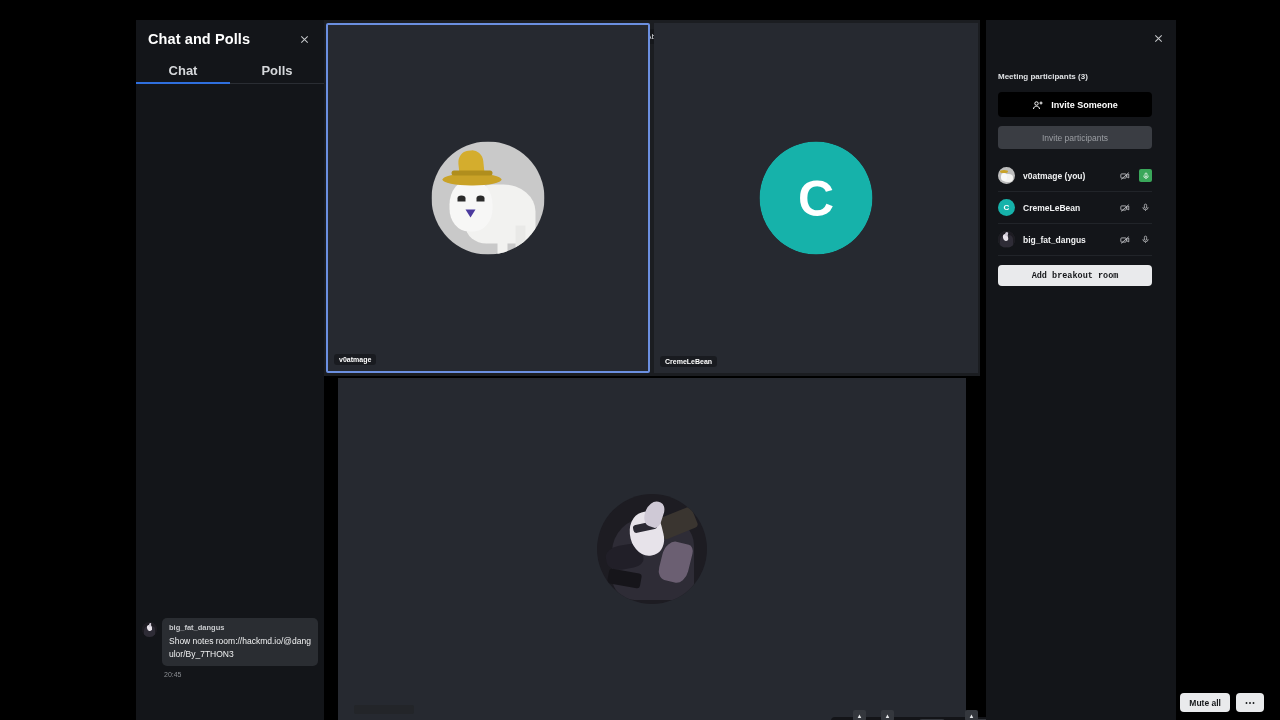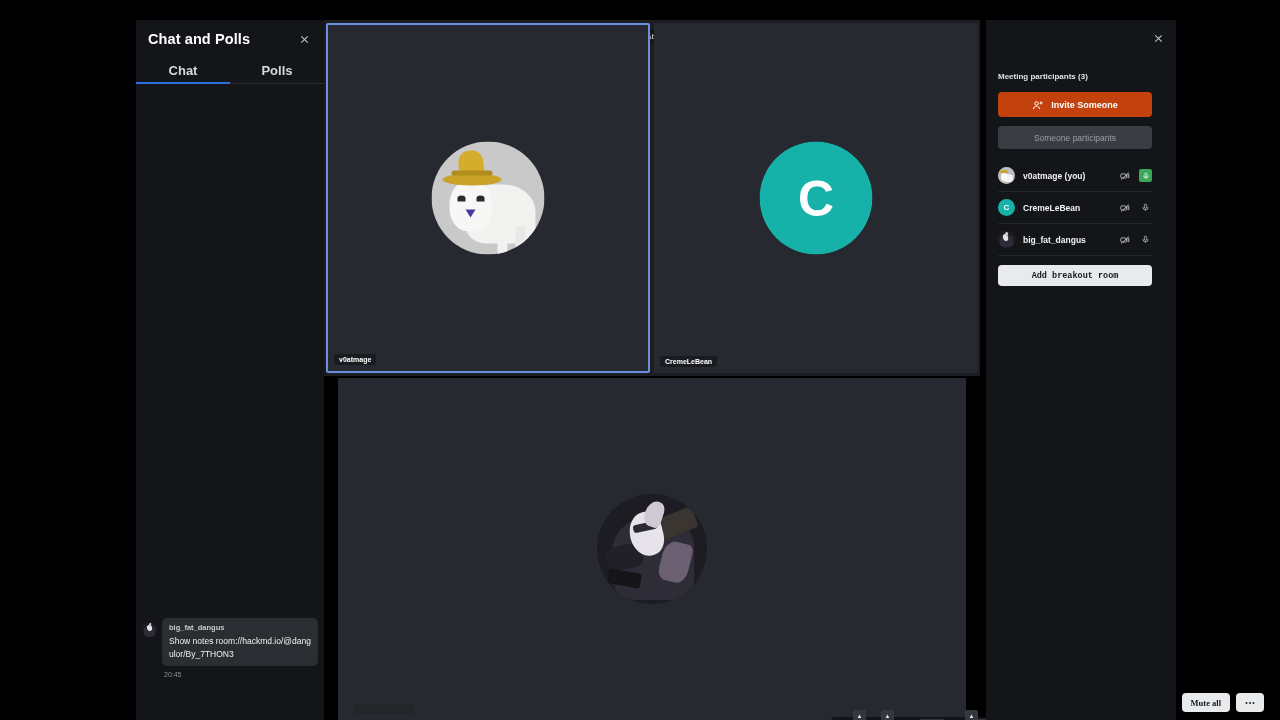--- a/index.html
+++ b/index.html
@@ -124,42 +124,42 @@
   .tb-caret { position:absolute; right:-5px; top:-9px; width:13px; height:11px;
     background:#34373d; border-radius:2px; display:flex; align-items:center;
     justify-content:center; color:#e8eaec; font-size:6px; }
   .tb-badge { position:absolute; right:1px; top:-1px; color:#fff; font-size:6px; font-weight:bold; }
 
   
   .pp { position:absolute; left:986px; top:20px; width:190px; height:700px; background:#131519; }
   .pp-close { position:absolute; right:8px; top:8px; }
   .pp-title { position:absolute; left:12px; top:52px; color:#dfe1e4; font-size:8px; font-weight:bold;text-align:center; }
   .pp-invite { position:absolute; left:12px; top:72px; width:154px; height:25px;
-    background:#c2410c; border-radius:4px; display:flex; align-items:center;
+    background:#000000; border-radius:4px; display:flex; align-items:center;
     justify-content:center; gap:7px; color:#fff; font-size:9px; font-weight:bold; cursor:pointer; }
   .pp-search { position:absolute; left:12px; top:106px; width:154px; height:23px;
     background:#3a3d43; border-radius:4px; display:flex; align-items:center;
     justify-content:center; color:#9b9ea3; font-size:8.5px; cursor:text; }
   .pp-list { position:absolute; left:12px; top:140px; width:154px; }
   .pp-row { height:32px; display:flex; align-items:center; gap:8px;
     border-bottom:1px solid #212429; cursor:pointer; }
   .pp-av { width:17px; height:17px; border-radius:50%; overflow:hidden; position:relative;
     flex-shrink:0; background:#2a2d32; }
   .pp-av.initial { background:#16b2aa; display:flex; align-items:center; justify-content:center;
     color:#fff; font-size:8px; font-weight:bold; }
   .pp-name { flex:1; color:#f1f2f3; font-size:8.5px; font-weight:bold; }
   .pp-ico { width:13px; height:13px; display:flex; align-items:center; justify-content:center;
     color:#c5c7ca; }
   .pp-ico.mic-on { background:#3aa75a; border-radius:2px; color:#fff; }
   .pp-breakout { position:absolute; left:12px; top:245px; width:154px; height:21px;
     background:#e9eaec; border-radius:4px; display:flex; align-items:center;
     justify-content:center; color:#15171a; font-size:8.5px; font-weight:bold; cursor:pointer;font-family:Liberation Mono, monospace; }
 
   
-  .br-controls { position:absolute; right:16px; bottom:8px; display:flex; gap:6px;font-family:Liberation Serif, serif; }
+  .br-controls { position:absolute; right:16px; bottom:8px; display:flex; gap:6px; }
   .pill-btn { background:#e9eaec; border-radius:4px; height:19px; display:flex;
     align-items:center; justify-content:center; padding:0 9px; color:#15171a;
     font-size:8.5px; font-weight:bold; cursor:pointer; }
   .pill-btn.sq { padding:0 8px; }
 </style>
 </head>
 <body>
 
 <div id="app">
 
@@ -309,21 +309,21 @@
     <div class="pp-invite">
       <svg width="12" height="12" viewBox="0 0 24 24" fill="none" stroke="#fff" stroke-width="2">
         <circle cx="9" cy="9" r="3.4"></circle>
           <path d="M3 20c0-3.4 2.7-5.6 6-5.6s6 2.2 6 5.6"></path>
         <path d="M18 5v6M15 8h6"></path>
         </svg>
       <span>Invite Someone</span>
     </div>
 
     <div class="pp-search">
-      <span>Someone participants</span>
+      <span>Invite participants</span>
     </div>
 
     <div class="pp-list">
       <div class="pp-row">
         <div class="pp-av">
           <div class="thumb-goat">
               <div class="b"></div>
               <div class="h"></div>
               <div class="ht"></div>
             </div>

